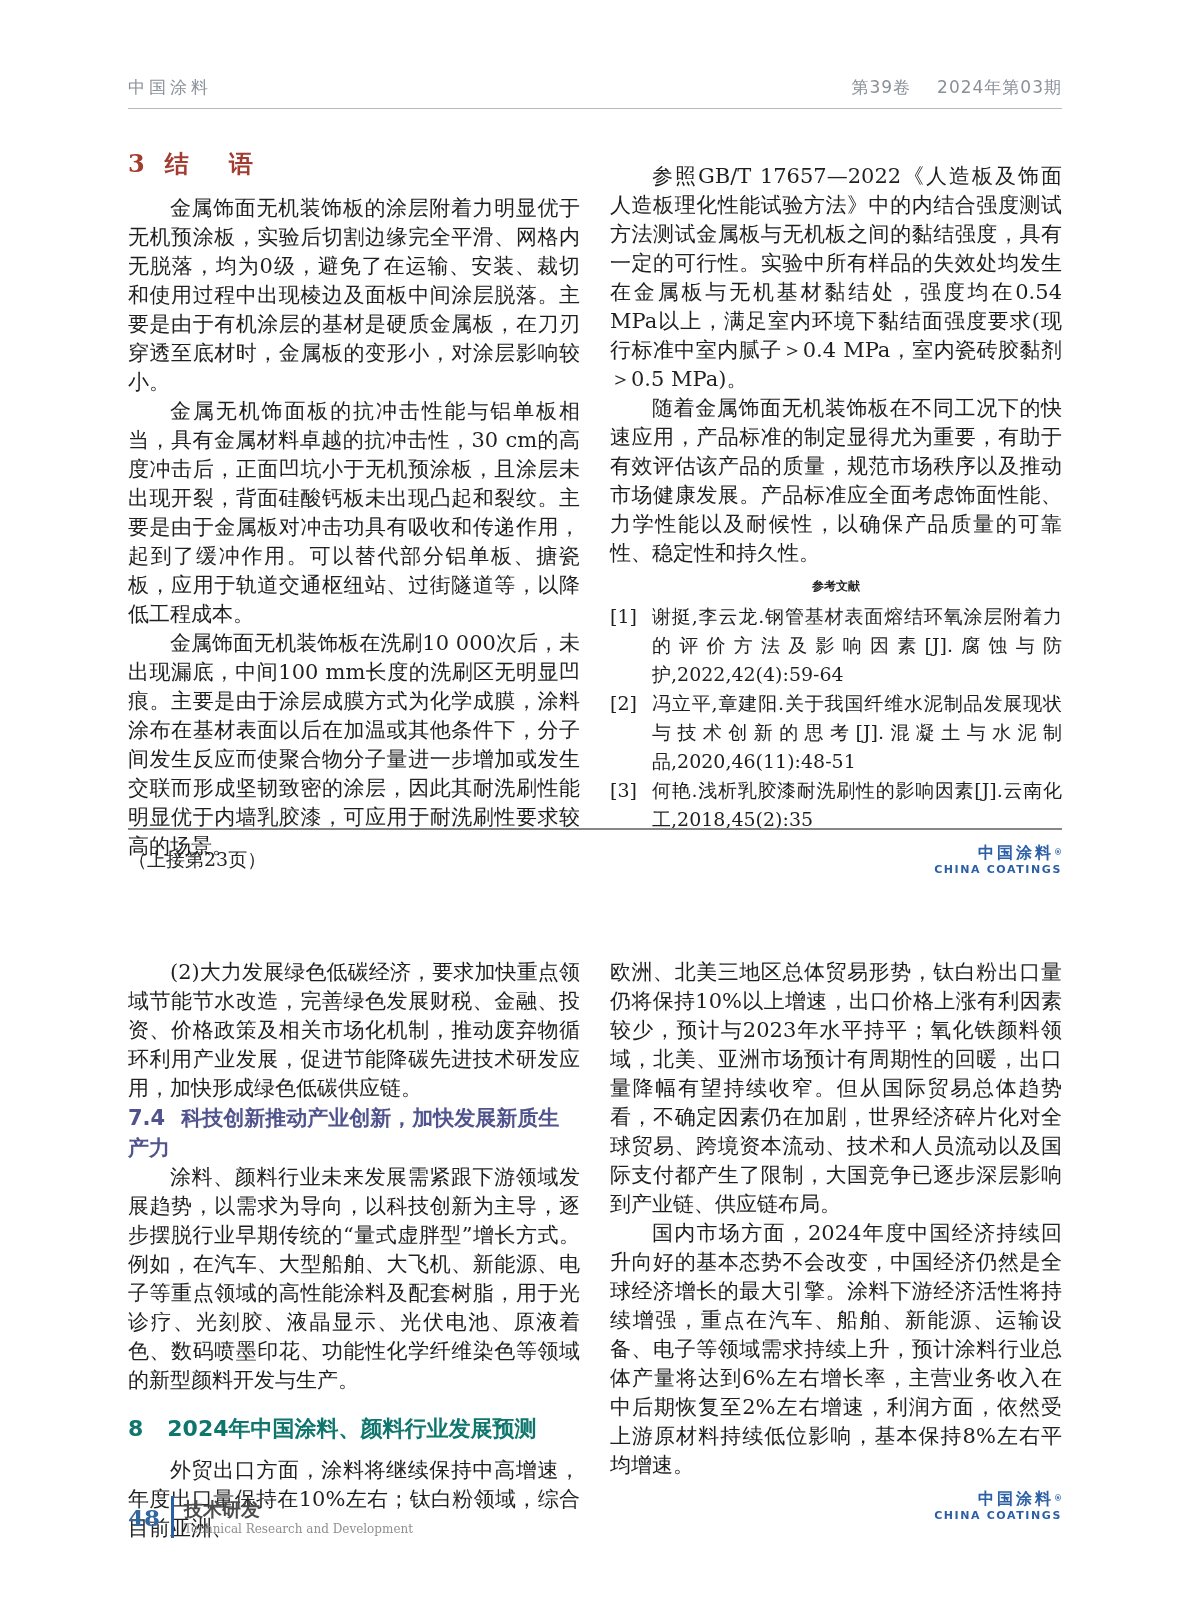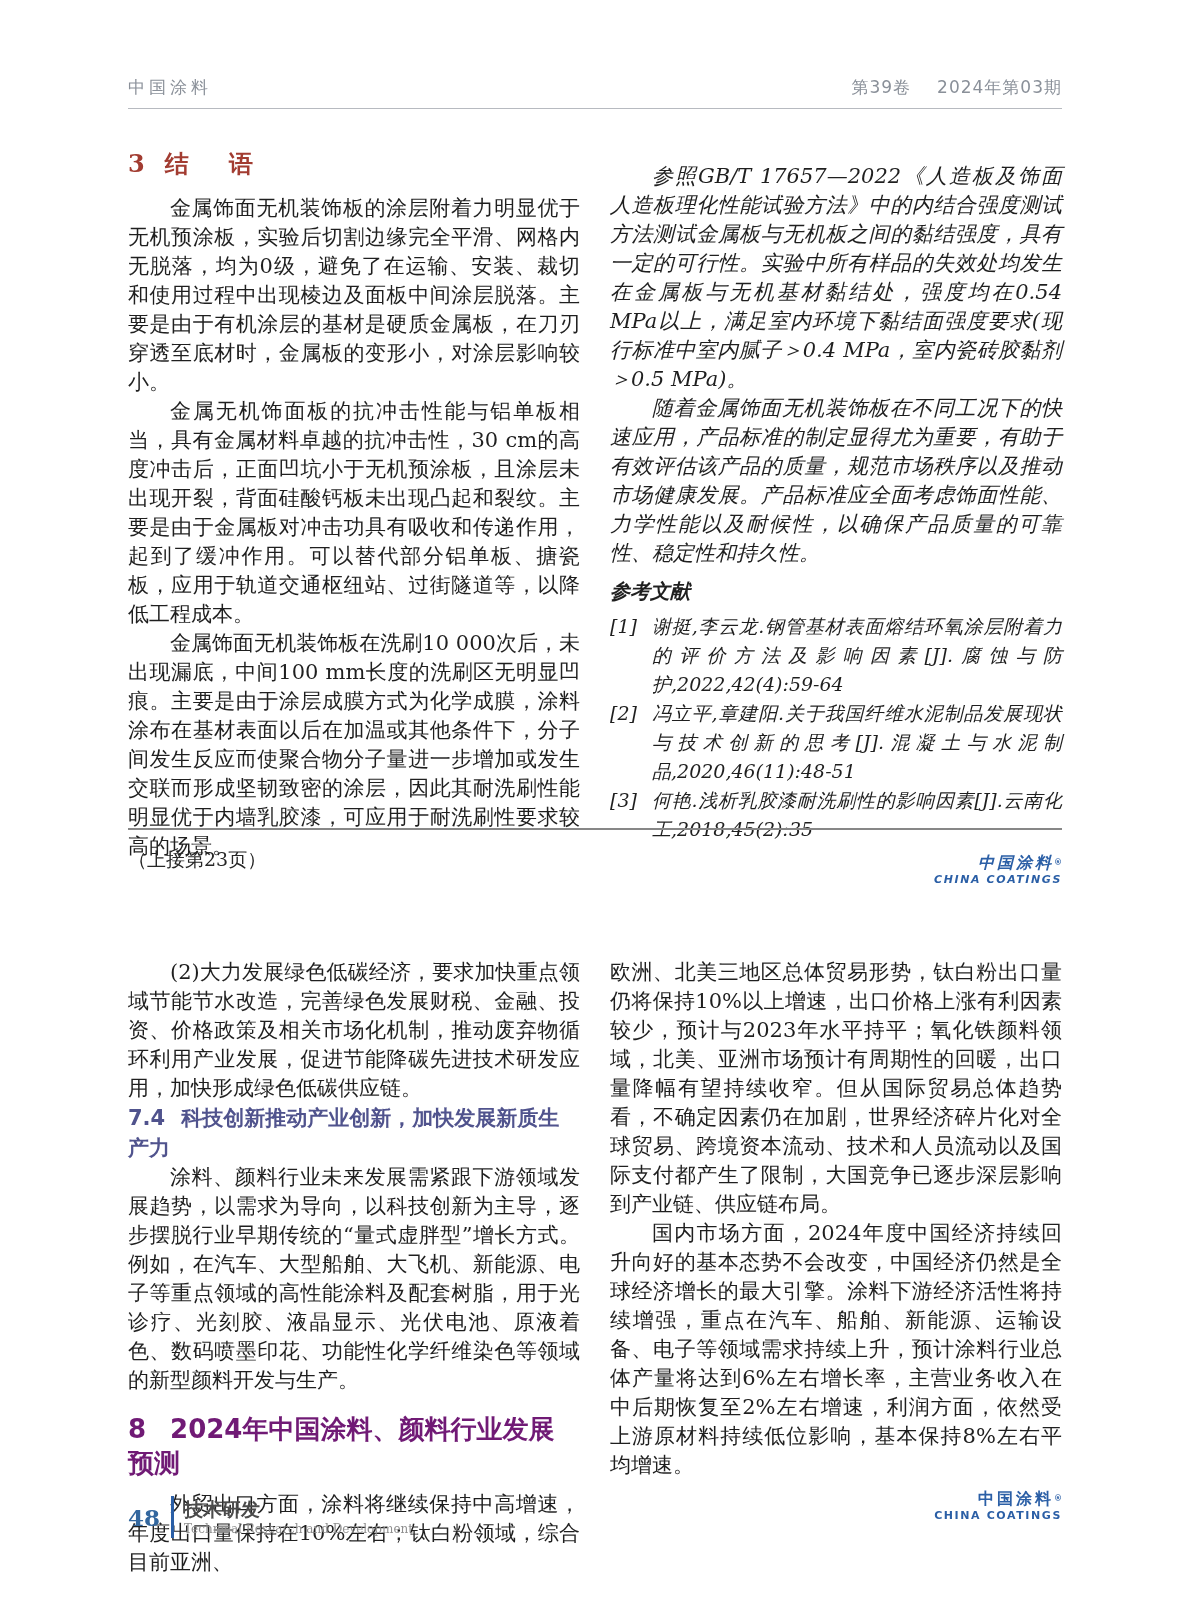--- a/index.html
+++ b/index.html
@@ -31,28 +31,28 @@
     font-family:"DejaVu Serif","Liberation Serif",serif;
   }
   .sec-conclusion .num{margin-right:20px;}
   .sec-conclusion .ttl{letter-spacing:16px;}
   .sub-heading{
     margin:0;color:#50538d;font-size:21px;line-height:30px;font-weight:bold;
     font-family:"DejaVu Sans","Liberation Sans",sans-serif;
   }
   .sub-heading .num{margin-right:16px;}
   .big-heading{
-    margin:17px 0 10px 0;color:#701a75;font-size:26px;line-height:34px;font-weight:bold;
+    margin:17px 0 10px 0;color:#0f766e;font-size:22px;line-height:34px;font-weight:bold;
     font-family:"DejaVu Sans","Liberation Sans",sans-serif;
   }
   .big-heading .num{margin-right:24px;}
-  .pad-top{padding-top:16px;font-style:italic;}
+  .pad-top{padding-top:16px;}
   
   .refs{margin-top:4px;}
-  .ref-title{font-weight:bold;font-size:20px;margin:10px 0 7px 0;}
+  .ref-title{text-align:center;font-weight:bold;font-size:12px;margin:10px 0 7px 0;}
   .ref-item{display:flex;font-size:19px;line-height:29px;}
   .ref-id{flex:0 0 42px;}
   .ref-text{flex:1;text-align:justify;}
   
   .logo{display:flex;flex-direction:column;align-items:flex-end;margin-top:8px;}
   .logo .name{
     color:#2b5fa6;font-weight:bold;font-size:16px;letter-spacing:3px;
     font-family:"DejaVu Sans","Liberation Sans",sans-serif;line-height:22px;
   }
   .logo .reg{font-size:8px;vertical-align:top;letter-spacing:0;}

